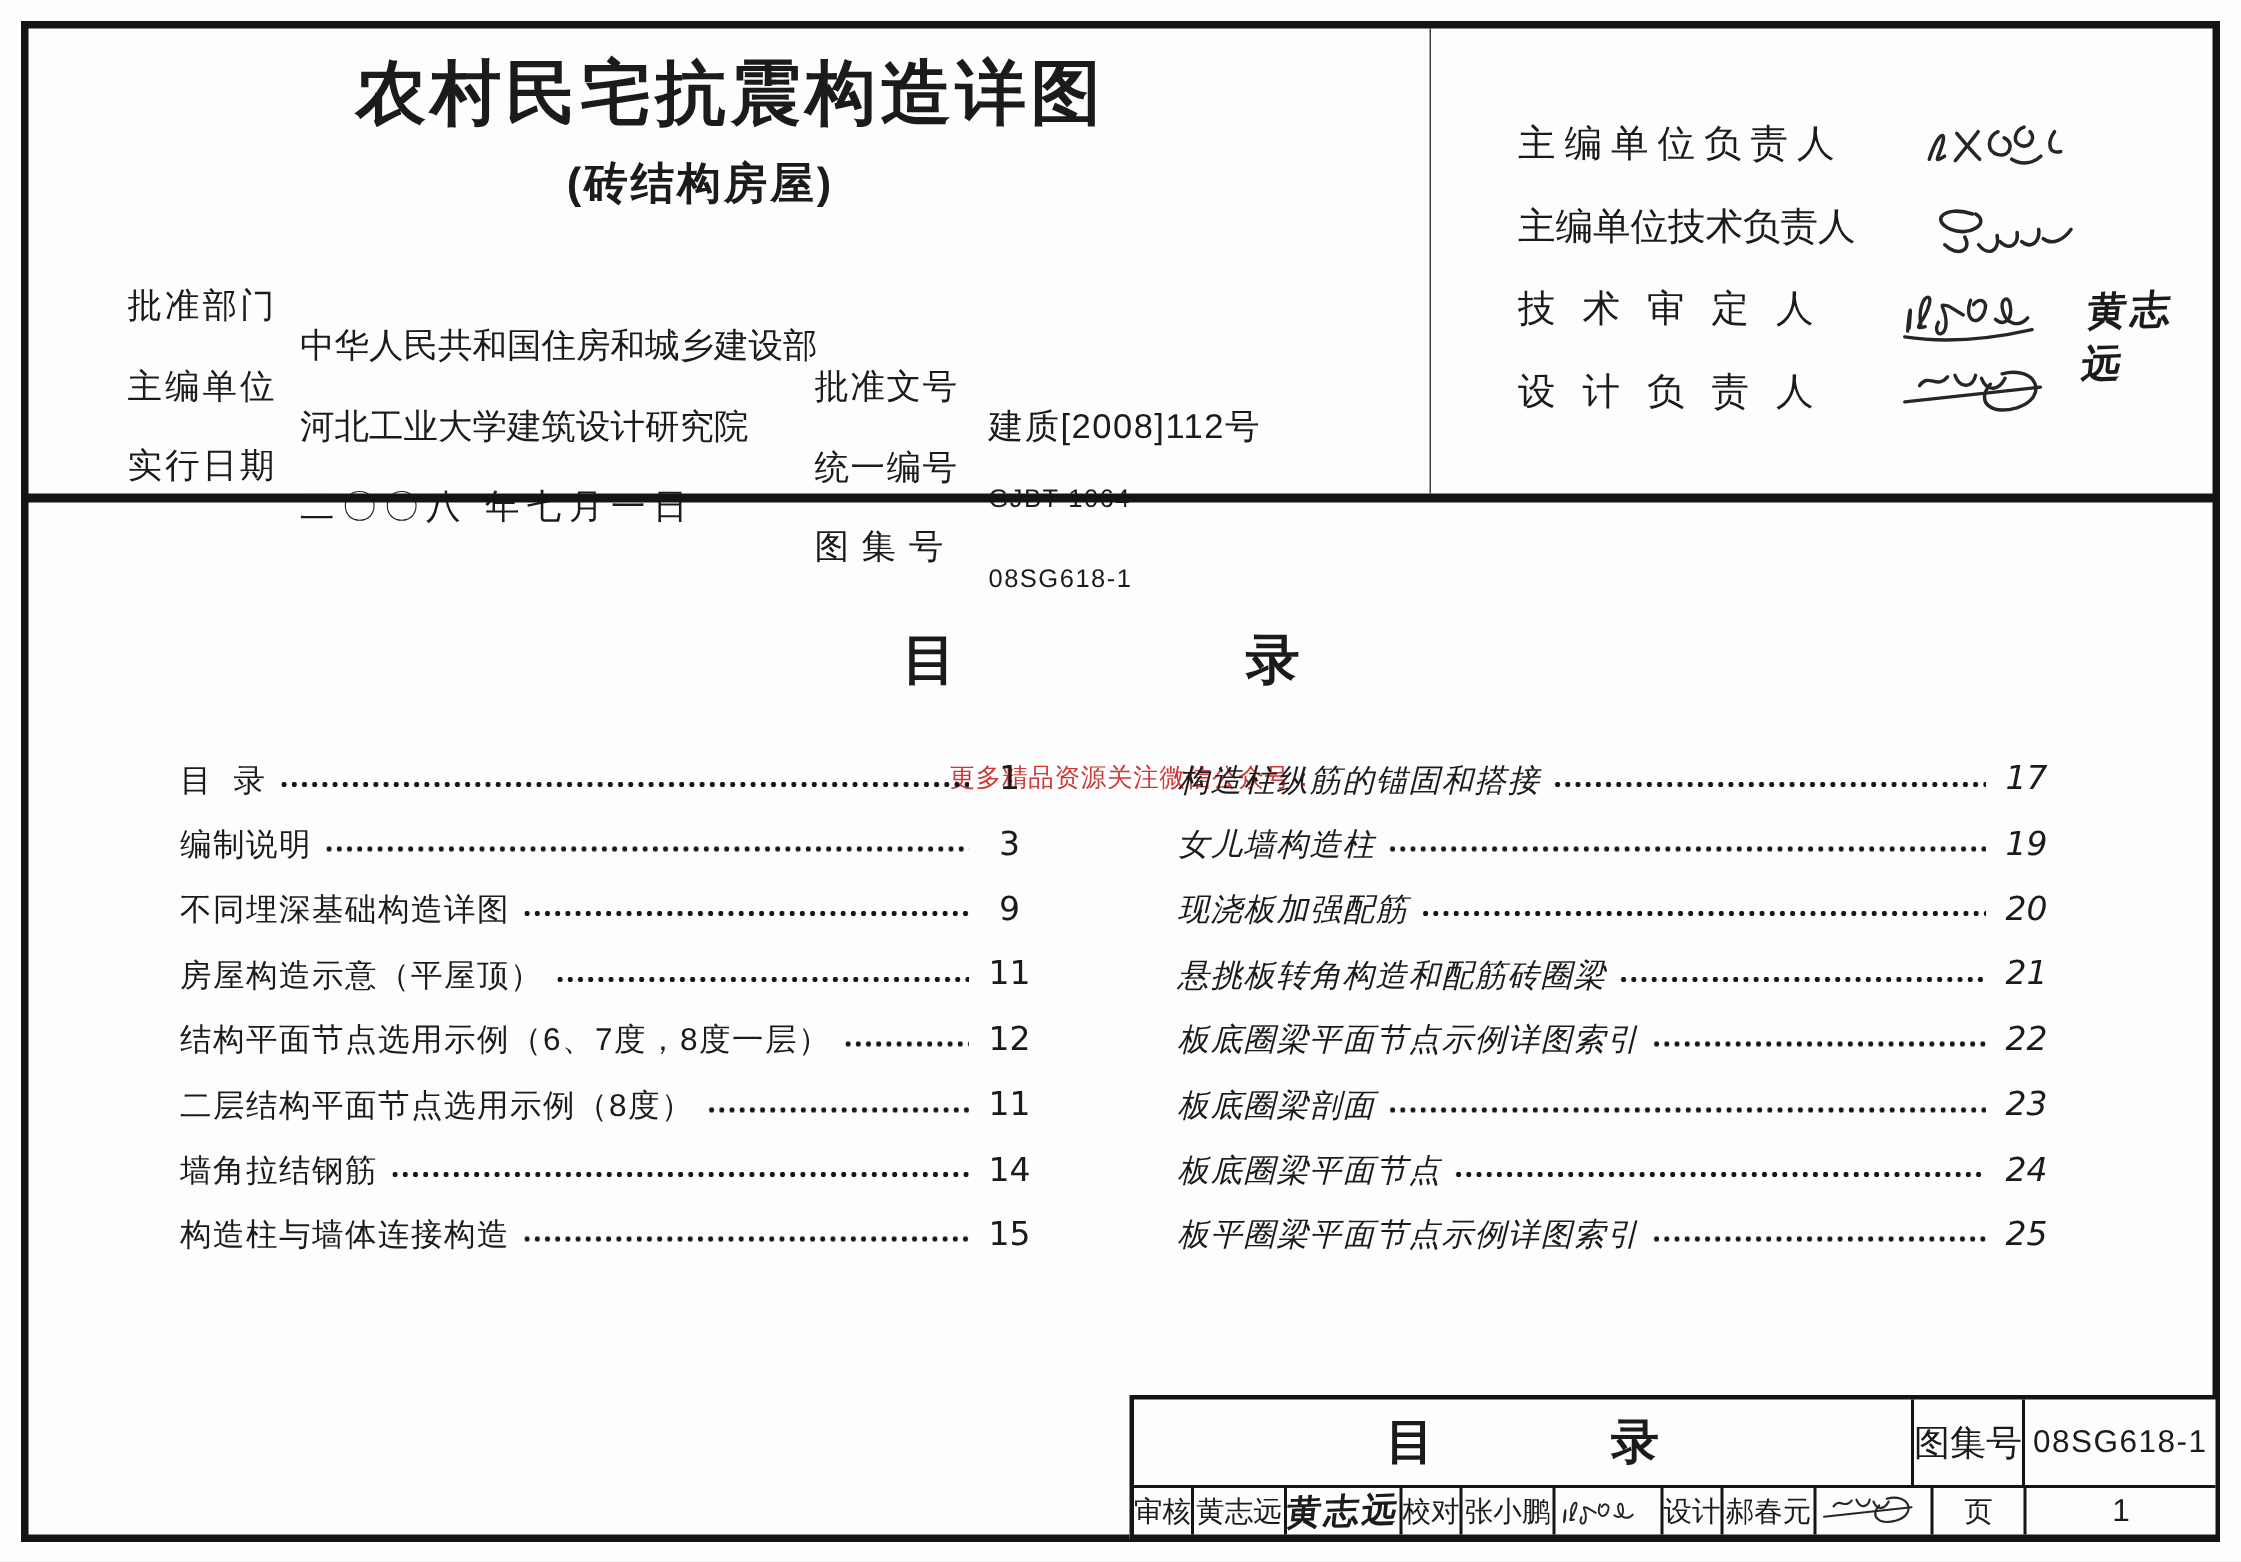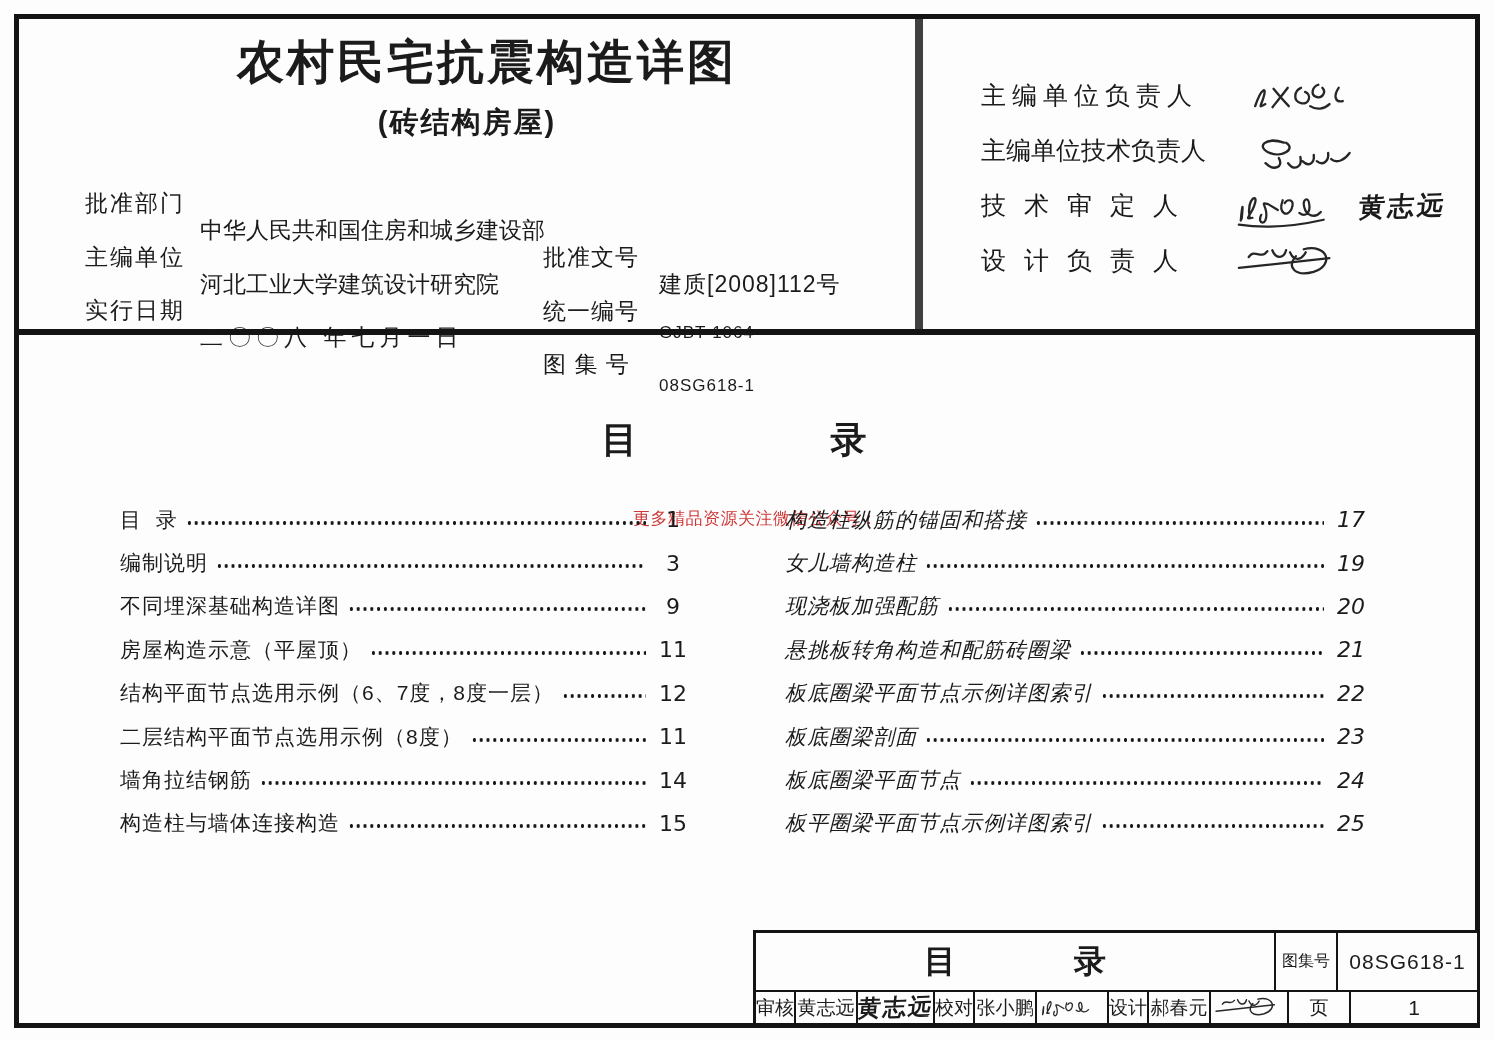--- a/index.html
+++ b/index.html
@@ -2,21 +2,21 @@
 <html><head>
 <meta charset="utf-8">
 <style>
   html,body{margin:0;padding:0;background:#e8e8e8;}
   .page{position:relative;width:1494px;height:1041px;background:#fdfdfd;overflow:hidden;
         font-family:"Liberation Sans","DejaVu Sans",sans-serif;color:#1b1b1b;}
 
   
   .hdr{position:absolute;left:14px;top:14px;width:1466px;height:320px;border:5px solid #141414;box-sizing:border-box;}
   .hdr-left{position:absolute;left:0;top:0;width:896px;height:100%;}
-  .hdr-right{position:absolute;left:896px;top:0;right:0;height:100%;border-left:8px solid #404040;}
+  .hdr-right{position:absolute;left:934px;top:0;right:0;height:100%;border-left:1px solid #404040;}
   .doc-title{position:absolute;top:12px;left:0;width:100%;text-align:center;
              font-size:47px;font-weight:900;letter-spacing:3px;margin:0;padding-left:20px;}
   .doc-subtitle{position:absolute;top:84px;left:0;width:100%;text-align:center;
              font-size:29px;font-weight:800;letter-spacing:2px;}
   .info-row{position:absolute;left:0;width:100%;height:34px;font-size:23px;white-space:pre;}
   .info-row .lab {position:absolute;left:66px;letter-spacing:2px;}
   .info-row .val {position:absolute;left:181px;}
   .info-row .lab2{position:absolute;left:524px;letter-spacing:1px;}
   .info-row .val2{position:absolute;left:640px;letter-spacing:1px;}
   .i1{top:142px}.i2{top:196px}.i3{top:249px}
@@ -53,21 +53,21 @@
 
   
   .tb{position:absolute;left:753px;top:930px;width:727px;height:96px;border:3px solid #141414;
       box-sizing:border-box;background:#fdfdfd;z-index:3;display:flex;flex-direction:column;}
   .tb-r1{flex:0 0 57px;display:flex;border-bottom:2px solid #141414;}
   .tb-r2{flex:1 1 auto;display:flex;}
   .cell{display:flex;align-items:center;justify-content:center;border-right:2px solid #141414;
         box-sizing:border-box;font-size:19px;white-space:nowrap;overflow:visible;}
   .cell:last-child{border-right:none;}
   .tb-head{flex:0 0 520px;gap:118px;font-size:32px;font-weight:700;}
-  .tb-atl{flex:0 0 62px;font-size:16px;}
+  .tb-atl{flex:0 0 62px;font-size:24px;}
   .tb-atlno{flex:1 1 auto;font-size:21px;letter-spacing:1px;}
   .c-sl{flex:0 0 38px;}   
   .c-nm{flex:0 0 62px;}   
   .c-sg{flex:0 0 72px;}   
   .c-sg3{flex:0 0 64px;}
   .c-pg{flex:0 0 62px;}
   .c-pn{flex:1 1 auto;font-size:21px;}
   .tb-hand{font-size:23px;letter-spacing:2px;}
 </style>
 </head>

